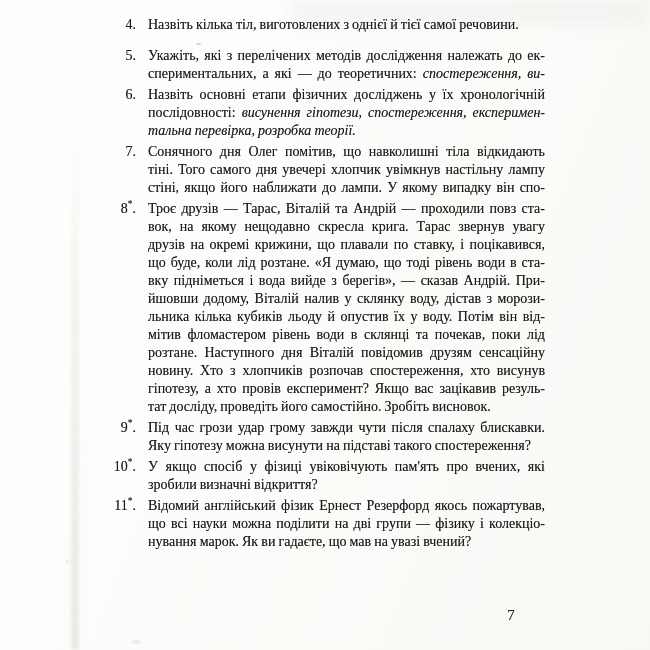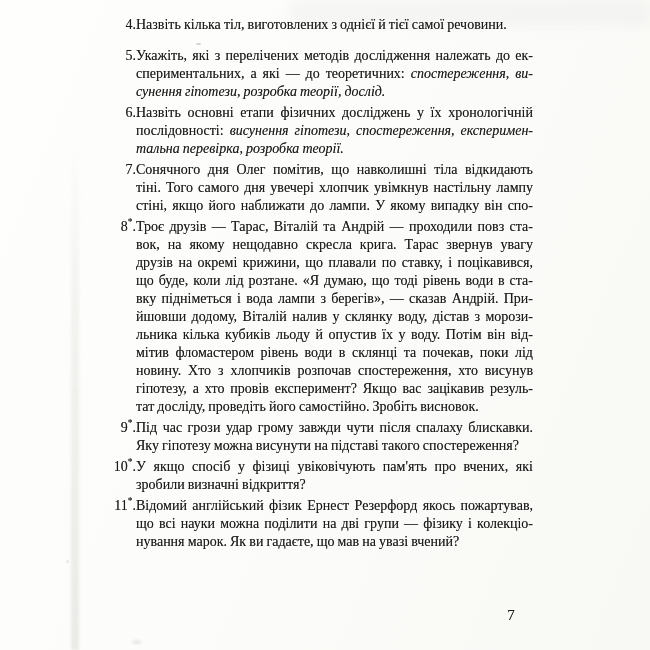--- a/index.html
+++ b/index.html
@@ -48,21 +48,21 @@
     flex: none;
     width: 40px;
     text-align: right;
     font-size: 14px;
     line-height: 18px;
     text-shadow: 0 0 0.45px rgba(25,25,25,0.55);
     white-space: nowrap;
   }
   .q-num sup { font-size: 9.5px; line-height: 0; }
 
-  .q-text { flex: none; width: 397px; }
+  .q-text { flex: none; width: 397px; margin-left: 12px; }
 
   .q-line {
     font-size: 14px;
     line-height: 18px;
     height: 18px;
     overflow: hidden;
     text-align: justify;
     text-align-last: justify;
     word-spacing: -0.4px;
     text-shadow: 0 0 0.45px rgba(25,25,25,0.55);
@@ -94,21 +94,20 @@
       <span class="q-num">4.</span>
       <div class="q-text">
         <div class="q-line no-just"><span>Назвіть кілька тіл, виготовлених з однієї й тієї самої речовини.</span></div>
       </div>
     </div>
     <div class="question-item">
       <span class="q-num">5.</span>
       <div class="q-text">
         <div class="q-line"><span>Укажіть, які з перелічених методів дослідження належать до ек-</span></div>
         <div class="q-line"><span>спериментальних, а які — до теоретичних: </span><em>спостереження, ви-</em></div>
-        <div class="q-line no-just"><em>сунення гіпотези, розробка теорії, дослід.</em></div>
       </div>
     </div>
     <div class="question-item">
       <span class="q-num">6.</span>
       <div class="q-text">
         <div class="q-line"><span>Назвіть основні етапи фізичних досліджень у їх хронологічній</span></div>
         <div class="q-line"><span>послідовності: </span><em>висунення гіпотези, спостереження, експеримен-</em></div>
         <div class="q-line no-just"><em>тальна перевірка, розробка теорії.</em></div>
       </div>
     </div>
@@ -120,24 +119,25 @@
         <div class="q-line"><span>стіні, якщо його наближати до лампи. У якому випадку він спо-</span></div>
       </div>
     </div>
     <div class="question-item">
       <span class="q-num">8<sup>*</sup>.</span>
       <div class="q-text">
         <div class="q-line"><span>Троє друзів — Тарас, Віталій та Андрій — проходили повз ста-</span></div>
         <div class="q-line"><span>вок, на якому нещодавно скресла крига. Тарас звернув увагу</span></div>
         <div class="q-line"><span>друзів на окремі крижини, що плавали по ставку, і поцікавився,</span></div>
         <div class="q-line"><span>що буде, коли лід розтане. «Я думаю, що тоді рівень води в ста-</span></div>
-        <div class="q-line"><span>вку підніметься і вода лампи з берегів», — сказав Андрій. При-</span></div>
+        <div class="q-line"><span>вку підніметься і вода вийде з берегів», — сказав Андрій. При-</span></div>
         <div class="q-line"><span>йшовши додому, Віталій налив у склянку воду, дістав з морози-</span></div>
         <div class="q-line"><span>льника кілька кубиків льоду й опустив їх у воду. Потім він від-</span></div>
         <div class="q-line"><span>мітив фломастером рівень води в склянці та почекав, поки лід</span></div>
+        <div class="q-line"><span>розтане. Наступного дня Віталій повідомив друзям сенсаційну</span></div>
         <div class="q-line"><span>новину. Хто з хлопчиків розпочав спостереження, хто висунув</span></div>
         <div class="q-line"><span>гіпотезу, а хто провів експеримент? Якщо вас зацікавив резуль-</span></div>
         <div class="q-line no-just"><span>тат досліду, проведіть його самостійно. Зробіть висновок.</span></div>
       </div>
     </div>
     <div class="question-item">
       <span class="q-num">9<sup>*</sup>.</span>
       <div class="q-text">
         <div class="q-line"><span>Під час грози удар грому завжди чути після спалаху блискавки.</span></div>
         <div class="q-line no-just"><span>Яку гіпотезу можна висунути на підставі такого спостереження?</span></div>

